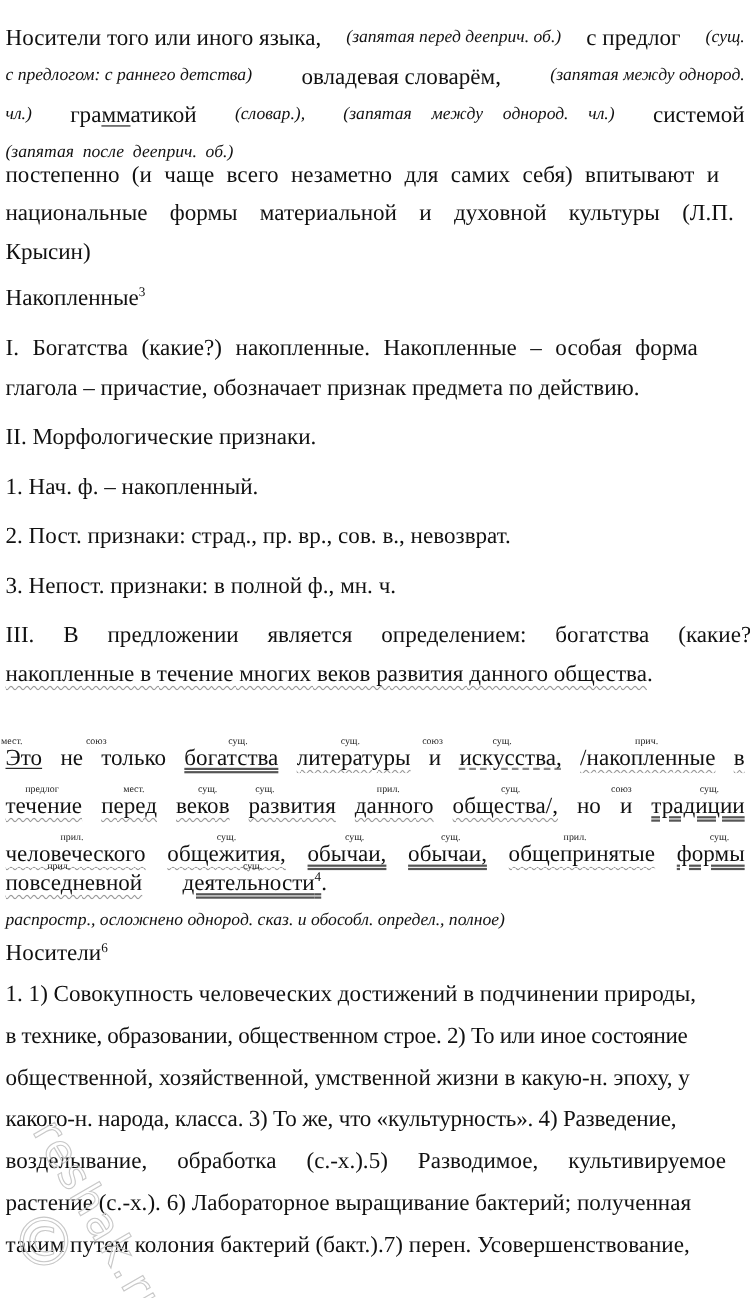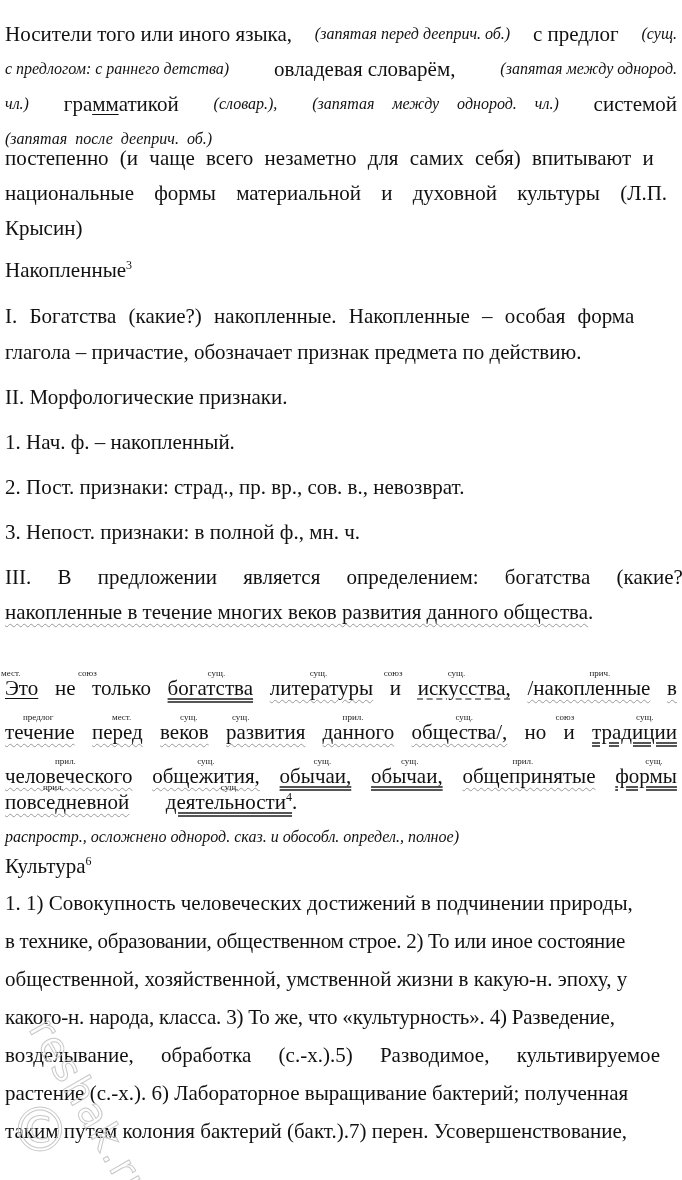--- a/index.html
+++ b/index.html
@@ -71,21 +71,21 @@
   </div>
 
   <div class="ln j" style="top:660px">
     <span class="w u1"><span class="lab" style="left:-4px">мест.</span><span>Это</span></span>
     <span class="w"><span>не</span></span>
     <span class="w"><span class="lab" style="left:-14px">союз</span><span>только</span></span>
     <span class="w u2"><span class="lab" style="left:40px">сущ.</span><span>богатства</span></span>
     <span class="w uw"><span class="lab" style="left:40px">сущ.</span><span>литературы</span></span>
     <span class="w"><span class="lab" style="left:-6px">союз</span><span>и</span></span>
     <span class="w ud"><span class="lab" style="left:30px">сущ.</span><span>искусства,</span></span>
-    <span class="w uw"><span class="lab" style="left:62px">прич.</span><span>/накопленные</span></span>
+    <span class="w uw"><span class="lab" style="left:50px">прич.</span><span>/накопленные</span></span>
     <span class="w uw"><span>в</span></span>
   </div>
 
   <div class="ln j uw-line" style="top:704px">
     <span class="w uw"><span class="lab" style="left:18px">предлог</span><span>течение</span></span>
     <span class="w uw"><span class="lab" style="left:20px">мест.</span><span>перед</span></span>
     <span class="w uw"><span class="lab" style="left:20px">сущ.</span><span>веков</span></span>
     <span class="w uw"><span class="lab" style="left:6px">сущ.</span><span>развития</span></span>
     <span class="w uw"><span class="lab" style="left:20px">прил.</span><span>данного</span></span>
     <span class="w uw"><span class="lab" style="left:44px">сущ.</span><span>общества/,</span></span>
@@ -104,21 +104,21 @@
   </div>
 
   <div class="ln" style="top:790px">
     <span class="w uw"><span class="lab" style="left:38px">прил.</span><span>повседневной</span></span>
     <span style="display:inline-block;width:26px"></span>
     <span class="w u2"><span class="lab" style="left:55px">сущ.</span><span>деятельности</span><span class="sup">4</span></span><span>.</span>
   </div>
   <div class="ln it" style="top:825px; font-size:16px">распростр., осложнено однород. сказ. и обособл. определ., полное)</div>
 
   <div class="ln" style="top:854px">
-    <span>Культура</span><span class="sup">6</span>
+    <span>Носители</span><span class="sup">6</span>
   </div>
   <div class="ln" style="top:891px">1. 1) Совокупность человеческих достижений в подчинении природы,</div>
   <div class="ln" style="top:929px; letter-spacing:-0.3px">в технике, образовании, общественном строе. 2) То или иное состояние</div>
   <div class="ln" style="top:967px">общественной, хозяйственной, умственной жизни в какую-н. эпоху, у</div>
   <div class="ln" style="top:1005px; letter-spacing:-0.2px">какого-н. народа, класса. 3) То же, что «культурность». 4) Разведение,</div>
   <div class="ln" style="top:1043px; word-spacing:22px">возделывание, обработка (с.-х.).5) Разводимое, культивируемое</div>
   <div class="ln" style="top:1081px">растение (с.-х.). 6) Лабораторное выращивание бактерий; полученная</div>
   <div class="ln" style="top:1119px">таким путем колония бактерий (бакт.).7) перен. Усовершенствование,</div>
   <div class="ln" style="top:1174px">высокое развитие.</div>
 </div>

